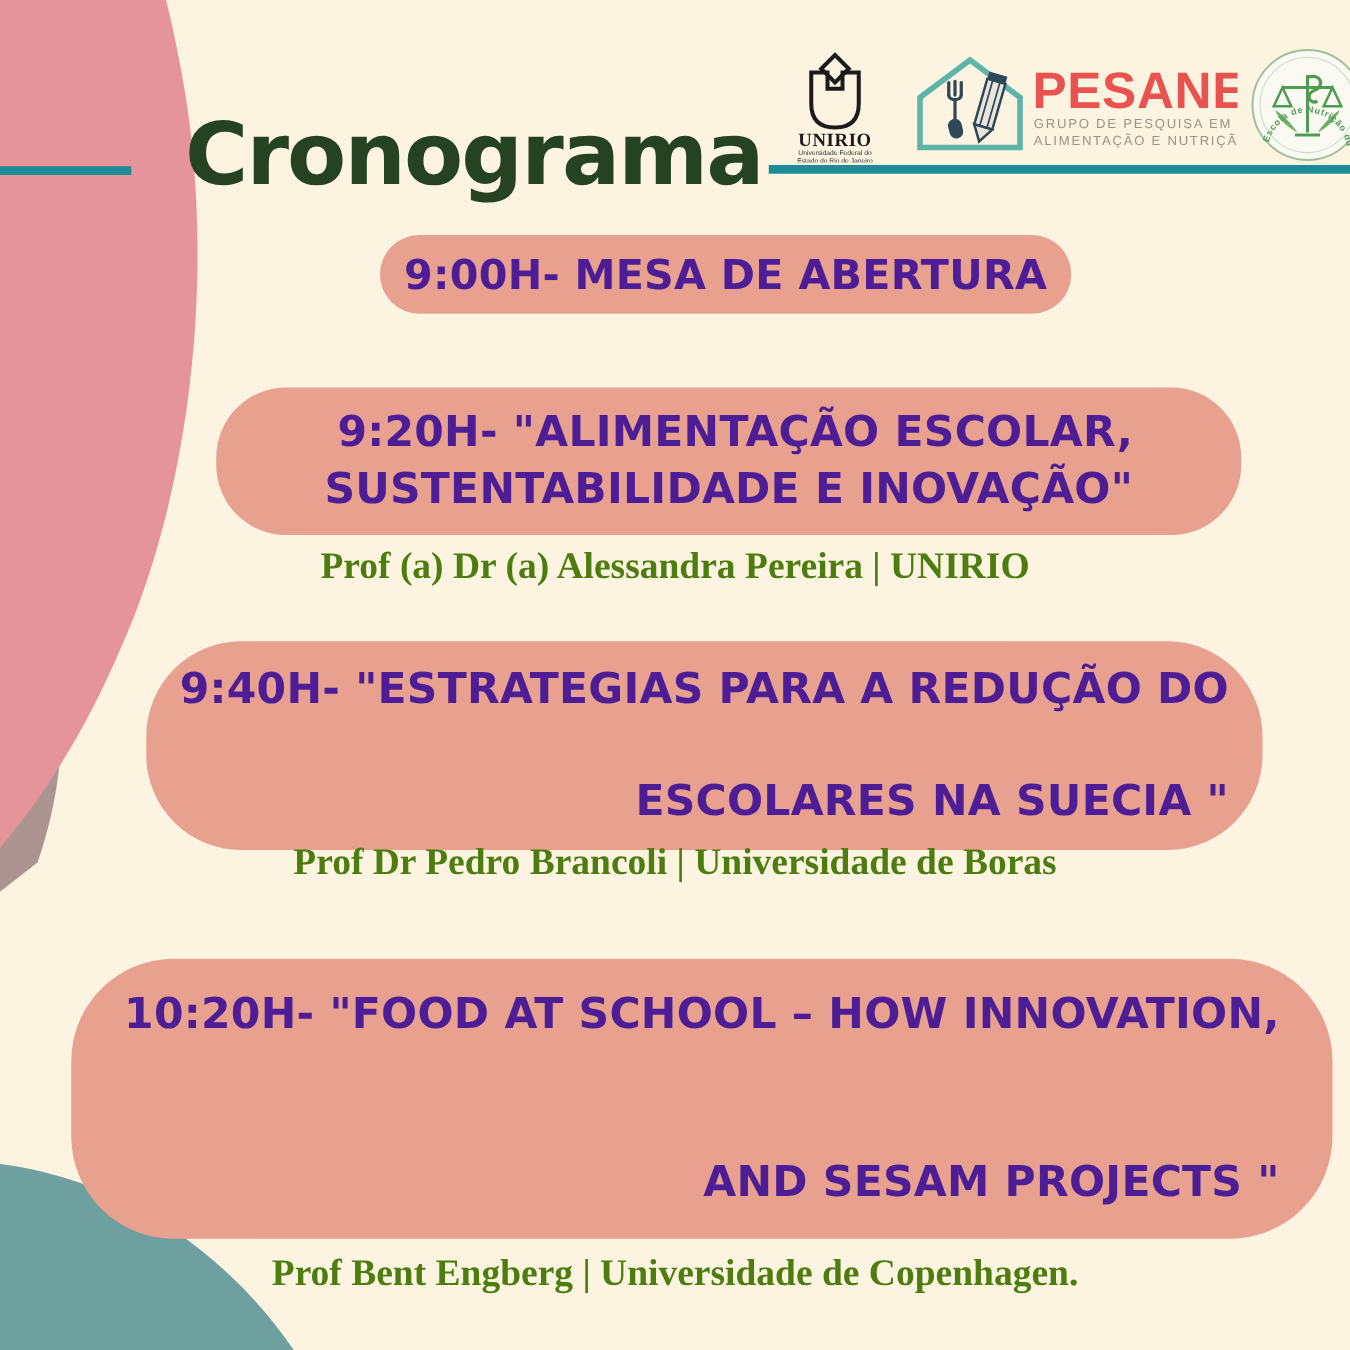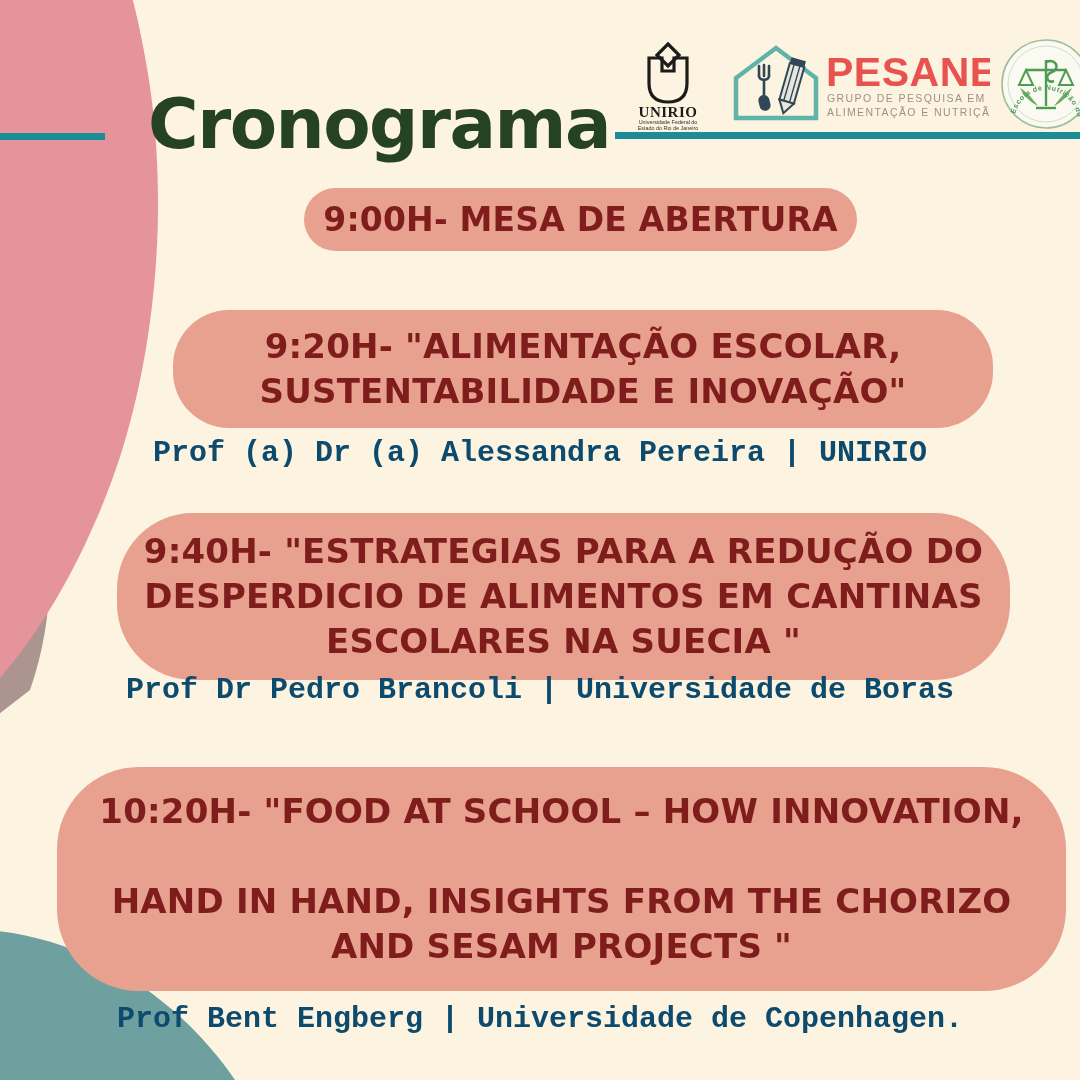--- a/index.html
+++ b/index.html
@@ -91,36 +91,36 @@
     position: absolute;
     left: 0;
     top: 150px;
     width: 1080px;
   }
 
   .item { position: relative; }
 
   .pill {
     background: #E8A18E;
-    color: #7f1d1d;
+    color: #4c1d95;
     font-family: "DejaVu Sans", sans-serif;
     font-weight: 700;
-    text-align: center;
+    text-align: right;
     box-sizing: border-box;
     display: flex;
     align-items: center;
     justify-content: center;
   }
 
   .pill-text { display: block; }
 
   .speaker {
-    font-family: Liberation Mono, monospace;
+    font-family: Liberation Serif, serif;
     font-weight: 700;
-    color: #0c4a6e;
+    color: #4d7c0f;
     text-align: center;
     white-space: nowrap;
   }
 
   
   .pill-1 {
     position: absolute;
     left: 304px; top: 38px;
     width: 553px; height: 63px;
     border-radius: 34px;
@@ -284,33 +284,33 @@
           <span>SUSTENTABILIDADE E INOVAÇÃO"</span>
         </span>
       </div>
       <div class="speaker speaker-2">Prof (a) Dr (a) Alessandra Pereira | UNIRIO</div>
     </div>
 
     <div class="item">
       <div class="pill pill-3">
         <span class="pill-text">
           <span>9:40H- "ESTRATEGIAS PARA A REDUÇÃO DO</span><br>
-          <span>DESPERDICIO DE ALIMENTOS EM CANTINAS</span><br>
+          <br>
           <span>ESCOLARES NA SUECIA "</span>
         </span>
       </div>
       <div class="speaker speaker-3">Prof Dr Pedro Brancoli | Universidade de Boras</div>
     </div>
 
     <div class="item">
       <div class="pill pill-4">
         <span class="pill-text">
           <span>10:20H- "FOOD AT SCHOOL – HOW INNOVATION,</span><br>
           <br>
-          <span>HAND IN HAND, INSIGHTS FROM THE CHORIZO</span><br>
+          <br>
           <span>AND SESAM PROJECTS "</span>
         </span>
       </div>
       <div class="speaker speaker-4">Prof Bent Engberg | Universidade de Copenhagen.</div>
     </div>
 
   </div>
 </div>
 
 </body></html>

